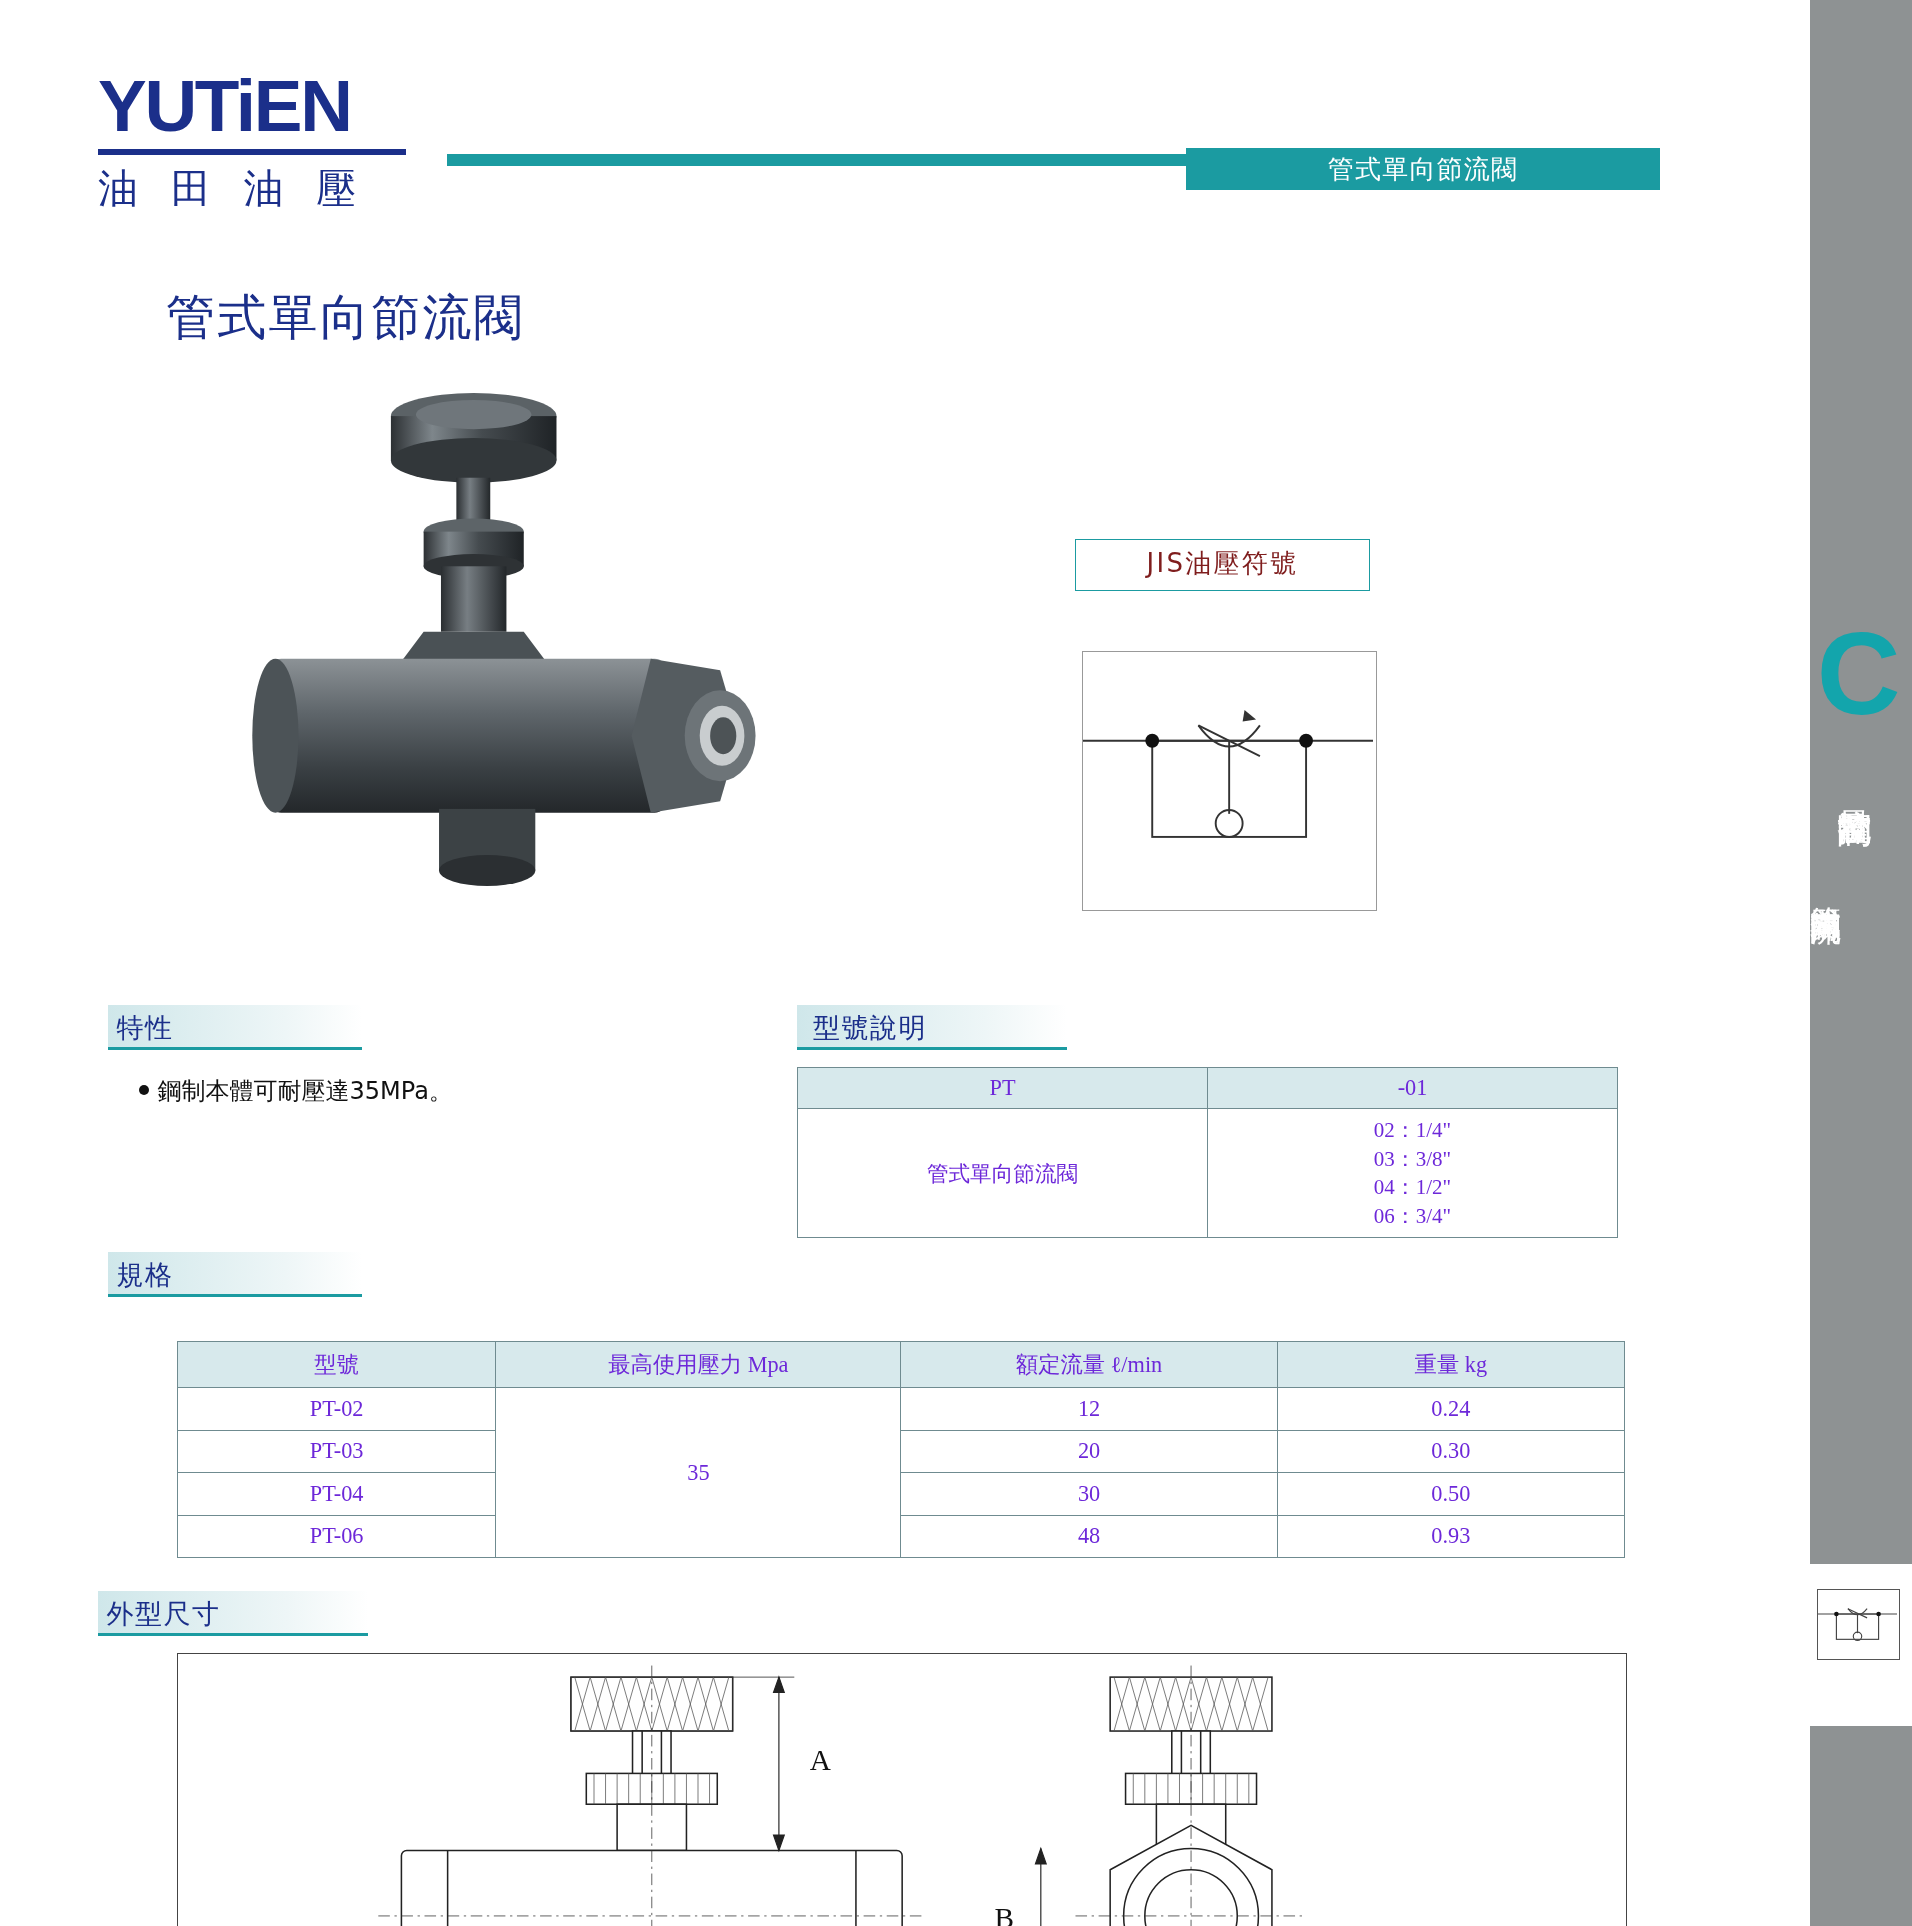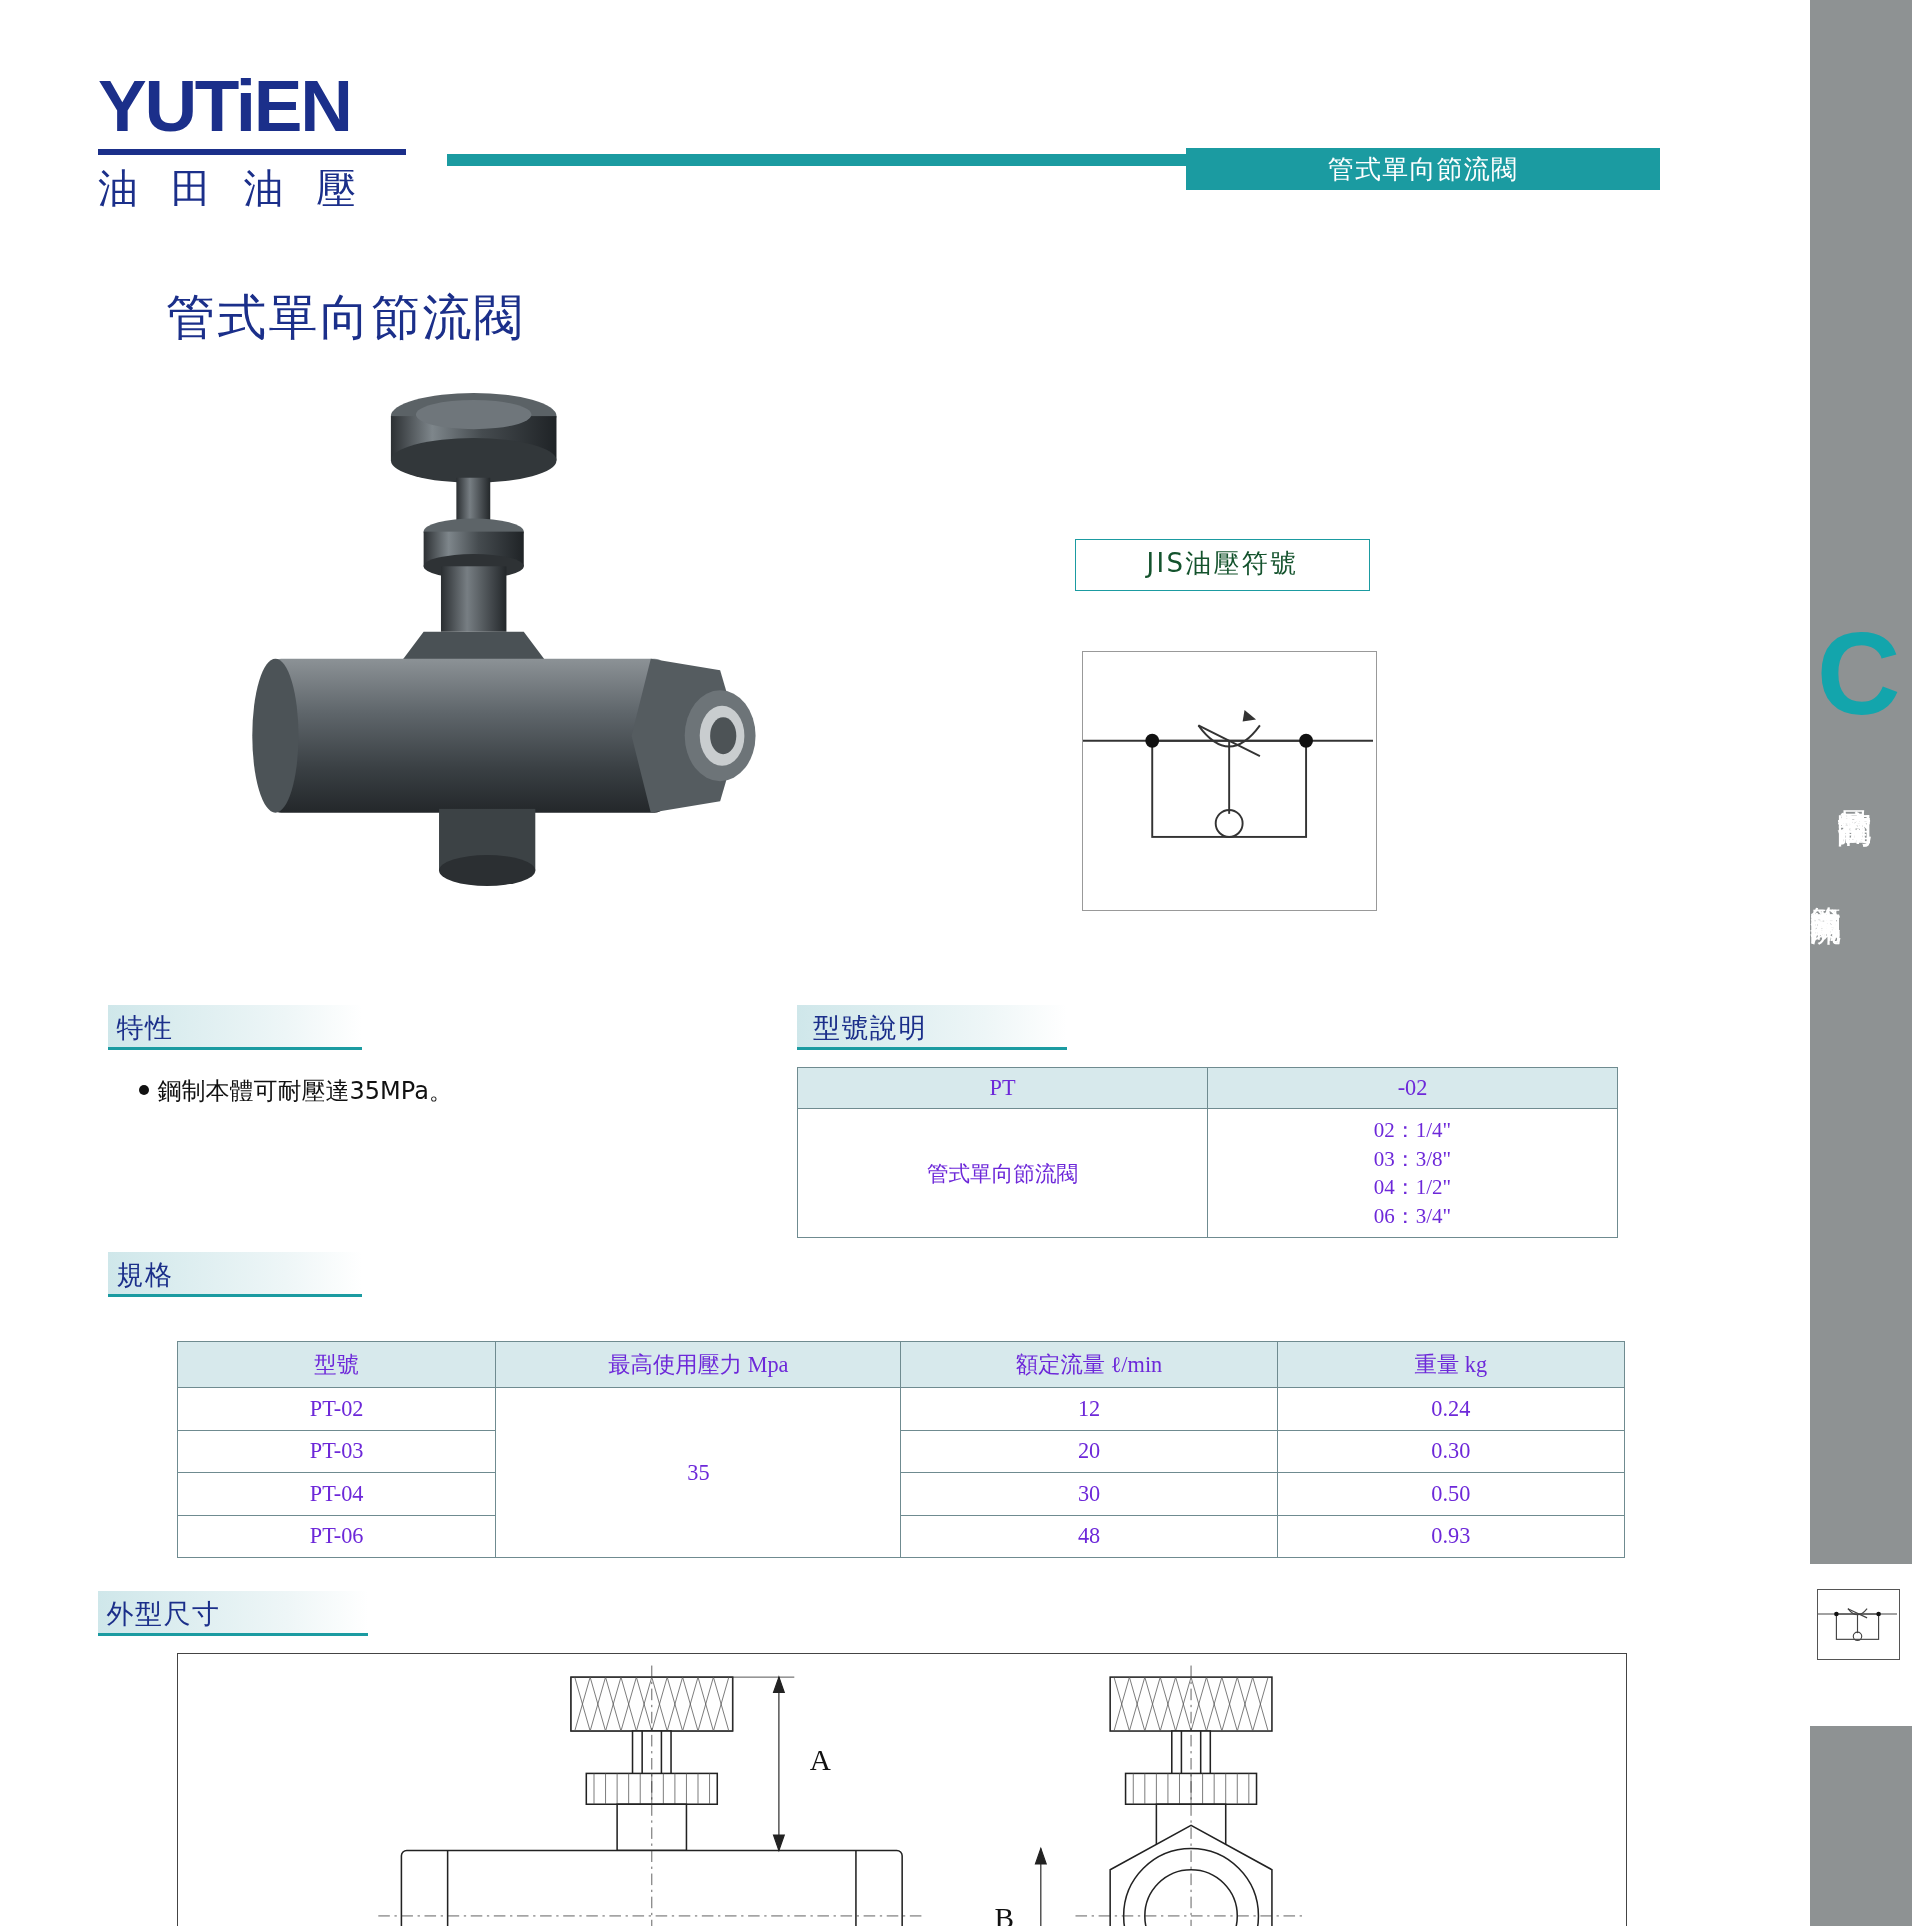--- a/index.html
+++ b/index.html
@@ -88,21 +88,21 @@
   }
   .sec-feature { left:108px; top:1005px; width:254px; }
   .sec-spec    { left:108px; top:1252px; width:254px; }
   .sec-model   { left:797px; top:1005px; width:270px;padding-left:16px; }
   .sec-dim     { left:98px; top:1591px; width:270px; }
 
   .jis-tag {
     position:absolute; left:1075px; top:539px;
     width:293px; height:50px;
     border:1.5px solid #1b9ba1; background:#ffffff;
-    color:#14532d; font-family:"DejaVu Sans", sans-serif;
+    color:#7f1d1d; font-family:"DejaVu Sans", sans-serif;
     font-size:26px; line-height:47px; text-align:center; letter-spacing:2.3px;
   }
 
   
   .features { position:absolute; left:139px; top:1075px; width:655px; }
   .feature-item {
     font-family:"DejaVu Sans", sans-serif;
     font-size:24px; color:#111; margin-bottom:17.7px;
     white-space:nowrap;
   }
@@ -242,21 +242,21 @@
   <div class="sec-label sec-feature">特性</div>
   <div class="features">
     <div class="feature-item"><span class="bullet"></span><span>鋼制本體可耐壓達35MPa。</span></div>
   </div>
 
   <div class="sec-label sec-model">型號說明</div>
   <table class="tbl model-tbl">
     <tbody>
         <tr>
       <td class="hdr" style="width:50%;">PT</td>
-      <td class="hdr">-02</td>
+      <td class="hdr">-01</td>
     </tr>
     <tr>
       <td class="cn">管式單向節流閥</td>
       <td class="list">
         <div>02：1/4"</div>
         <div>03：3/8"</div>
         <div>04：1/2"</div>
         <div>06：3/4"</div>
       </td>
     </tr>

